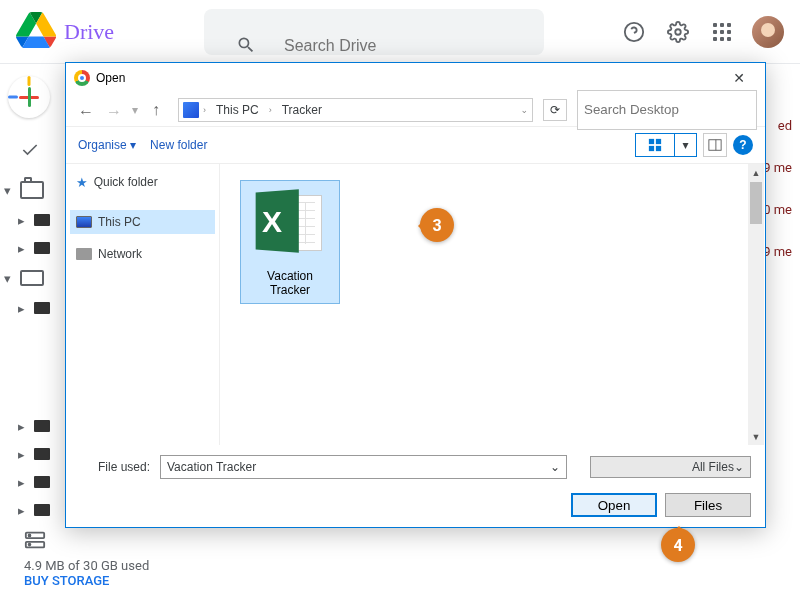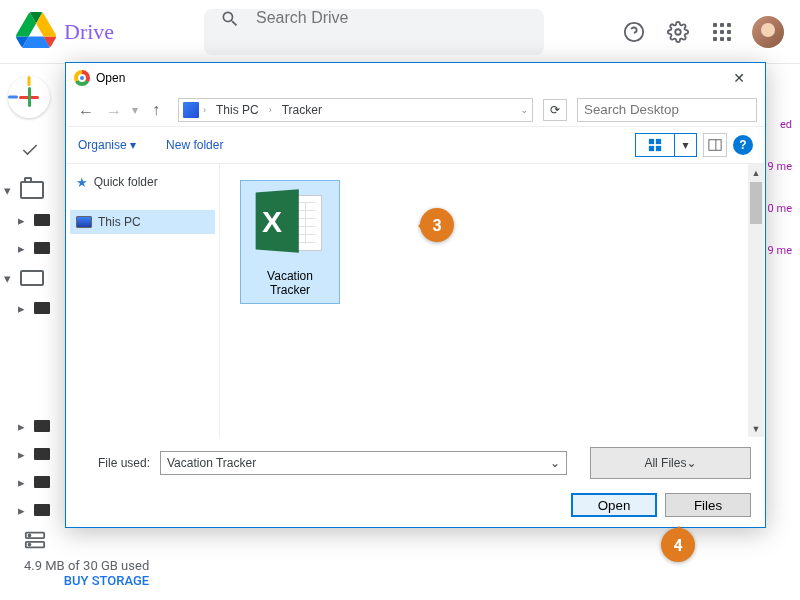--- a/index.html
+++ b/index.html
@@ -3,65 +3,65 @@
   <meta charset="utf-8">
   <style>
     * { box-sizing: border-box; margin: 0; padding: 0; }
     body { font-family: -apple-system, "Segoe UI", Roboto, Arial, sans-serif; background: #fff; width: 800px; height: 600px; overflow: hidden; position: relative; font-size: 13px; color: #3c4043; }
     
     
     .drive-header { height: 64px; display: flex; align-items: center; padding: 0 16px; border-bottom: 1px solid #e8eaed; gap: 8px; }
     .drive-logo { display: flex; align-items: center; gap: 8px; width: 180px; }
     .drive-logo-icon svg { width: 40px; height: 40px; }
     .drive-logo-text { font-size: 22px; color: #8b5cf6; font-family: Liberation Serif, serif; }
-    .search-bar { flex: 1; max-width: 340px; background: #f1f3f4; border-radius: 8px; height: 46px; display: flex; align-items: flex-start; padding: 0 16px; gap: 16px; }
+    .search-bar { flex: 1; max-width: 340px; background: #f1f3f4; border-radius: 8px; height: 46px; display: flex; align-items: flex-end; padding: 0 32px; gap: 28px; }
     .search-bar input { border: none; background: transparent; font-size: 16px; color: #5f6368; outline: none; flex: 1; }
     .header-icons { margin-left: auto; display: flex; align-items: center; gap: 16px; }
     .header-icon-btn { width: 28px; height: 28px; display: flex; align-items: center; justify-content: center; border-radius: 50%; cursor: pointer; color: #5f6368; }
     .apps-grid { display: grid; grid-template-columns: repeat(3, 4px); grid-template-rows: repeat(3, 4px); gap: 3px; }
     .apps-grid span { background: #5f6368; border-radius: 1px; }
     .avatar { width: 32px; height: 32px; border-radius: 50%; background: linear-gradient(135deg, #c89078 0%, #8b5a42 100%); position: relative; overflow: hidden; }
     .avatar::after { content: ''; position: absolute; width: 14px; height: 14px; background: #f4d4b8; border-radius: 50%; top: 7px; left: 9px; }
     
     
     .drive-body { display: flex; height: calc(100% - 64px); }
     .drive-sidebar { width: 60px; padding: 8px 0; }
     .new-btn { width: 42px; height: 42px; border-radius: 24px; background: #fff; box-shadow: 0 1px 3px rgba(0,0,0,0.2); display: flex; align-items: center; justify-content: center; margin: 4px 8px 12px; cursor: pointer; }
     .sidebar-icon { width: 40px; height: 40px; display: flex; align-items: center; justify-content: center; border-radius: 50%; margin: 0 auto; color: #5f6368; cursor: pointer; }
     .sidebar-item-tree { padding: 4px 0; }
     .tree-row { display: flex; align-items: center; height: 32px; padding-left: 4px; gap: 4px; color: #3c4043; }
     .tree-chevron { width: 12px; color: #5f6368; }
     .folder-row { display: flex; align-items: center; height: 28px; padding-left: 18px; gap: 4px; }
     .folder-row .fold { width: 16px; height: 12px; background: #333; border-radius: 1px; }
     
     .drive-main { flex: 1; padding: 12px 24px; position: relative; }
-    .drive-row-hint { position: absolute; right: 8px; font-size: 11px; color: #a21caf; }
+    .drive-row-hint { position: absolute; right: 8px; font-size: 13px; color: #7f1d1d; }
     
     .storage { position: absolute; bottom: 12px; left: 24px; font-size: 13px; color: #5f6368; }
     .storage-icon { position: absolute; bottom: 46px; left: 24px; }
-    .buy-link { color: #1a73e8; font-size: 13px; font-weight: 500; cursor: pointer; text-align: right; }
+    .buy-link { color: #1a73e8; font-size: 13px; font-weight: 500; cursor: pointer; }
     
     
     .dialog { position: absolute; top: 62px; left: 65px; width: 701px; height: 466px; background: #fff; border: 1px solid #0078d7; box-shadow: 0 4px 24px rgba(0,0,0,0.25); display: flex; flex-direction: column; font-family: "Segoe UI", Tahoma, sans-serif; font-size: 12px; }
     .dlg-titlebar { height: 30px; display: flex; align-items: center; padding: 0 8px; }
     .dlg-title { flex: 1; color: #000; }
     .dlg-close { width: 36px; height: 28px; display: flex; align-items: center; justify-content: center; cursor: pointer; font-size: 14px; }
     
     .dlg-nav { height: 34px; display: flex; align-items: center; padding: 0 8px; gap: 4px; border-bottom: 1px solid #eee; }
     .nav-arrow { width: 24px; height: 24px; display: flex; align-items: center; justify-content: center; color: #666; cursor: pointer; font-size: 16px; }
     .nav-arrow.disabled { color: #bbb; }
     .nav-sep { color: #aaa; margin: 0 2px; }
     .addr-bar { flex: 1; display: flex; align-items: center; border: 1px solid #ccc; height: 24px; padding: 0 4px; gap: 4px; margin: 0 6px; }
     .addr-icon { width: 16px; height: 16px; background: linear-gradient(135deg, #3b82f6, #1d4ed8); border-radius: 1px; }
     .addr-crumb { padding: 0 6px; cursor: pointer; }
     .addr-chev { color: #888; font-size: 9px; }
     .addr-refresh { width: 24px; height: 22px; border: 1px solid #ccc; display: flex; align-items: center; justify-content: center; margin-right: 6px; }
-    .dlg-search { width: 180px; height: 24px; border: 1px solid #ccc; padding: 0 6px; outline: none; color: #888; }
-    
-    .dlg-toolbar { height: 36px; display: flex; align-items: center; padding: 0 12px; gap: 30px; }
+    .dlg-search { width: 180px; height: 40px; border: 1px solid #ccc; padding: 0 6px; outline: none; color: #888; }
+    
+    .dlg-toolbar { height: 36px; display: flex; align-items: center; padding: 0 12px; gap: 14px; }
     .tb-link { color: #1e5bbf; cursor: pointer; }
     .tb-right { margin-left: auto; display: flex; align-items: center; gap: 6px; }
     .view-btn { border: 1px solid #0078d7; height: 24px; width: 40px; display: flex; align-items: center; justify-content: center; }
     .view-btn.split { width: 22px; border-left: none; }
     .pane-btn { width: 24px; height: 24px; border: 1px solid #ccc; display: flex; align-items: center; justify-content: center; }
     .help-btn { width: 20px; height: 20px; border-radius: 50%; background: #0078d7; color: #fff; display: flex; align-items: center; justify-content: center; font-weight: bold; font-size: 12px; }
     
     .dlg-body { flex: 1; display: flex; border-top: 1px solid #eee; }
     .dlg-tree { width: 154px; border-right: 1px solid #eee; padding: 6px 4px; }
     .tree-item { display: flex; align-items: center; gap: 6px; height: 24px; padding: 0 6px; cursor: pointer; border-radius: 0; }
@@ -80,21 +80,21 @@
     .excel-book { position: absolute; left: 2px; top: 4px; width: 44px; height: 60px; background: #217346; transform: perspective(80px) rotateY(-12deg); }
     .excel-x { position: absolute; left: 10px; top: 18px; color: #fff; font-size: 30px; font-weight: bold; font-family: Arial; }
     .file-label { font-size: 12px; color: #000; }
     .scroll-thumb { position:absolute; right: 1px; top: 0; width: 16px; height: 100%; background: #f0f0f0;}
     .scroll-thumb::after{content:''; position:absolute; top:18px; left:2px; right:2px; height:42px; background:#c1c1c1;}
     .scroll-arrow{position:absolute; left:0; right:0; height:17px; display:flex; align-items:center; justify-content:center; color:#555; font-size:9px;}
     
     .dlg-footer { padding: 10px 14px; display: grid; grid-template-columns: 70px 1fr 174px; gap: 10px; align-items: center; }
     .fn-label { text-align: right; }
     .fn-input { height: 24px; border: 1px solid #999; padding: 0 6px; display:flex; align-items:center; justify-content:space-between; background:#fff; }
-    .filter-sel { height: 32px; border: 1px solid #999; padding: 0 6px; background: #e8e8e8; display:flex; align-items:center; justify-content:center;margin-left:13px; }
+    .filter-sel { height: 22px; border: 1px solid #999; padding: 0 6px; background: #e8e8e8; display:flex; align-items:center; justify-content:flex-end;margin-left:13px; }
     .dlg-buttons { grid-column: 2 / 4; display: flex; justify-content: flex-end; gap: 8px; padding-top: 4px; }
     .dlg-btn { width: 86px; height: 24px; border: 1px solid #999; background: #e1e1e1; cursor: pointer; }
     .dlg-btn.primary { border: 2px solid #0078d7; background: #e5f1fb; }
     
     
     .callout { position: absolute; width: 34px; height: 34px; background: #e07b1f; border-radius: 50%; color: #fff; display: flex; align-items: center; justify-content: center; font-weight: bold; font-size: 16px; box-shadow: 0 1px 4px rgba(0,0,0,0.3); z-index: 20; }
     .callout::before { content:''; position:absolute; width:0; height:0; border:8px solid transparent; }
     .callout.c3 { top: 208px; left: 420px; }
     .callout.c3::before { left: -10px; top: 10px; border-right-color:#e07b1f; }
     .callout.c4 { top: 528px; left: 661px; }
@@ -293,20 +293,24 @@
           <span class="star-icon">★</span>
           <span>Quick folder</span>
         </div>
       <div style="height:8px"></div>
       <div style="height:8px"></div>
       <div class="tree-item sel">
           <span class="pc-icon"></span>
           <span>This PC</span>
         </div>
       <div style="height:8px"></div>
+      <div class="tree-item">
+          <span class="net-icon"></span>
+          <span>Network</span>
+        </div>
     </div>
     <div class="dlg-content">
       <div class="file-item sel">
         <div class="excel-icon">
           <div class="excel-sheet"></div>
           <div class="excel-book"></div>
           <div class="excel-x">X</div>
         </div>
         <div class="file-label">Vacation Tracker</div>
       </div>

